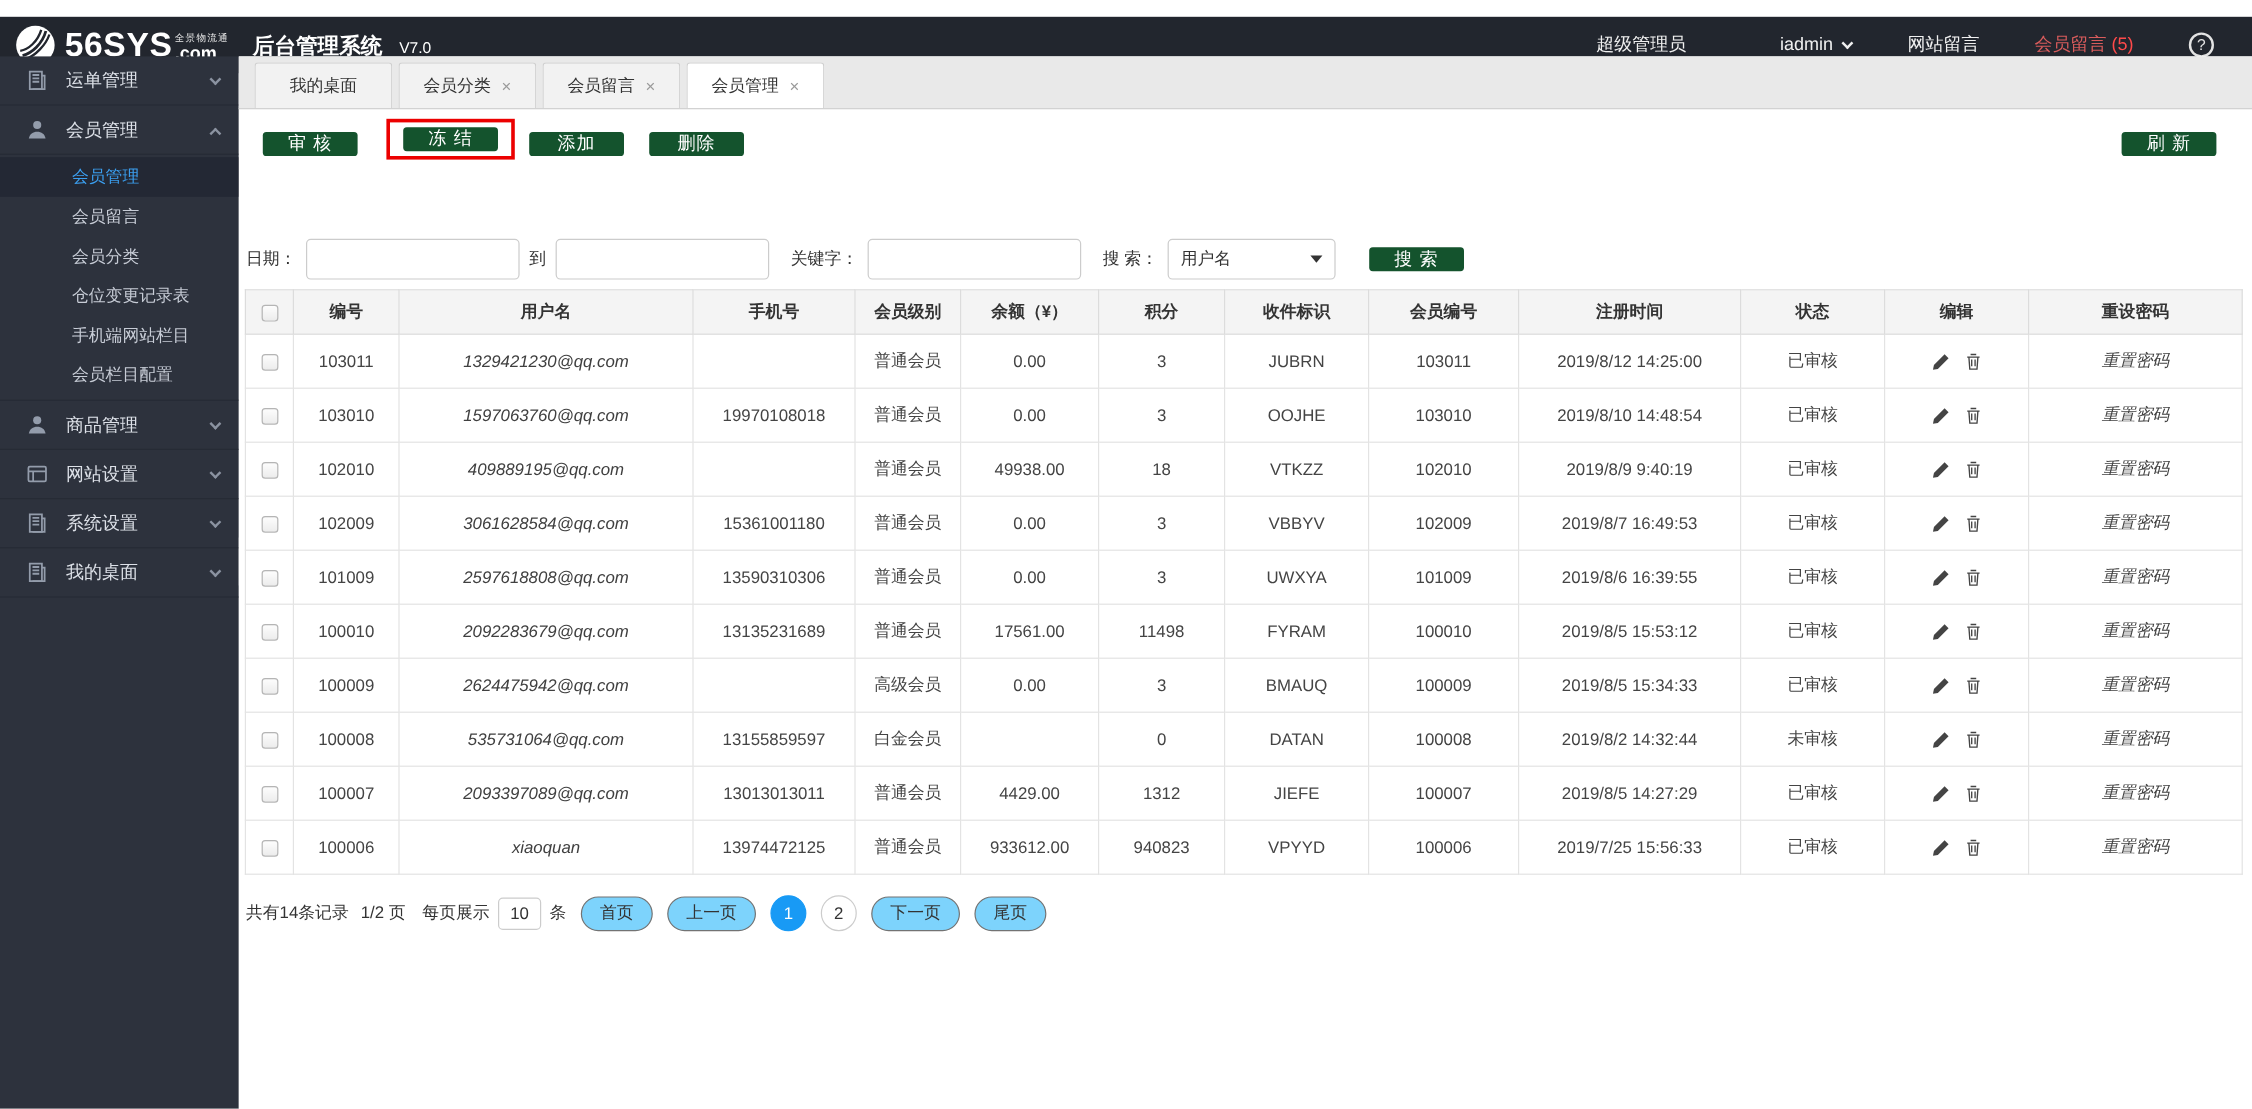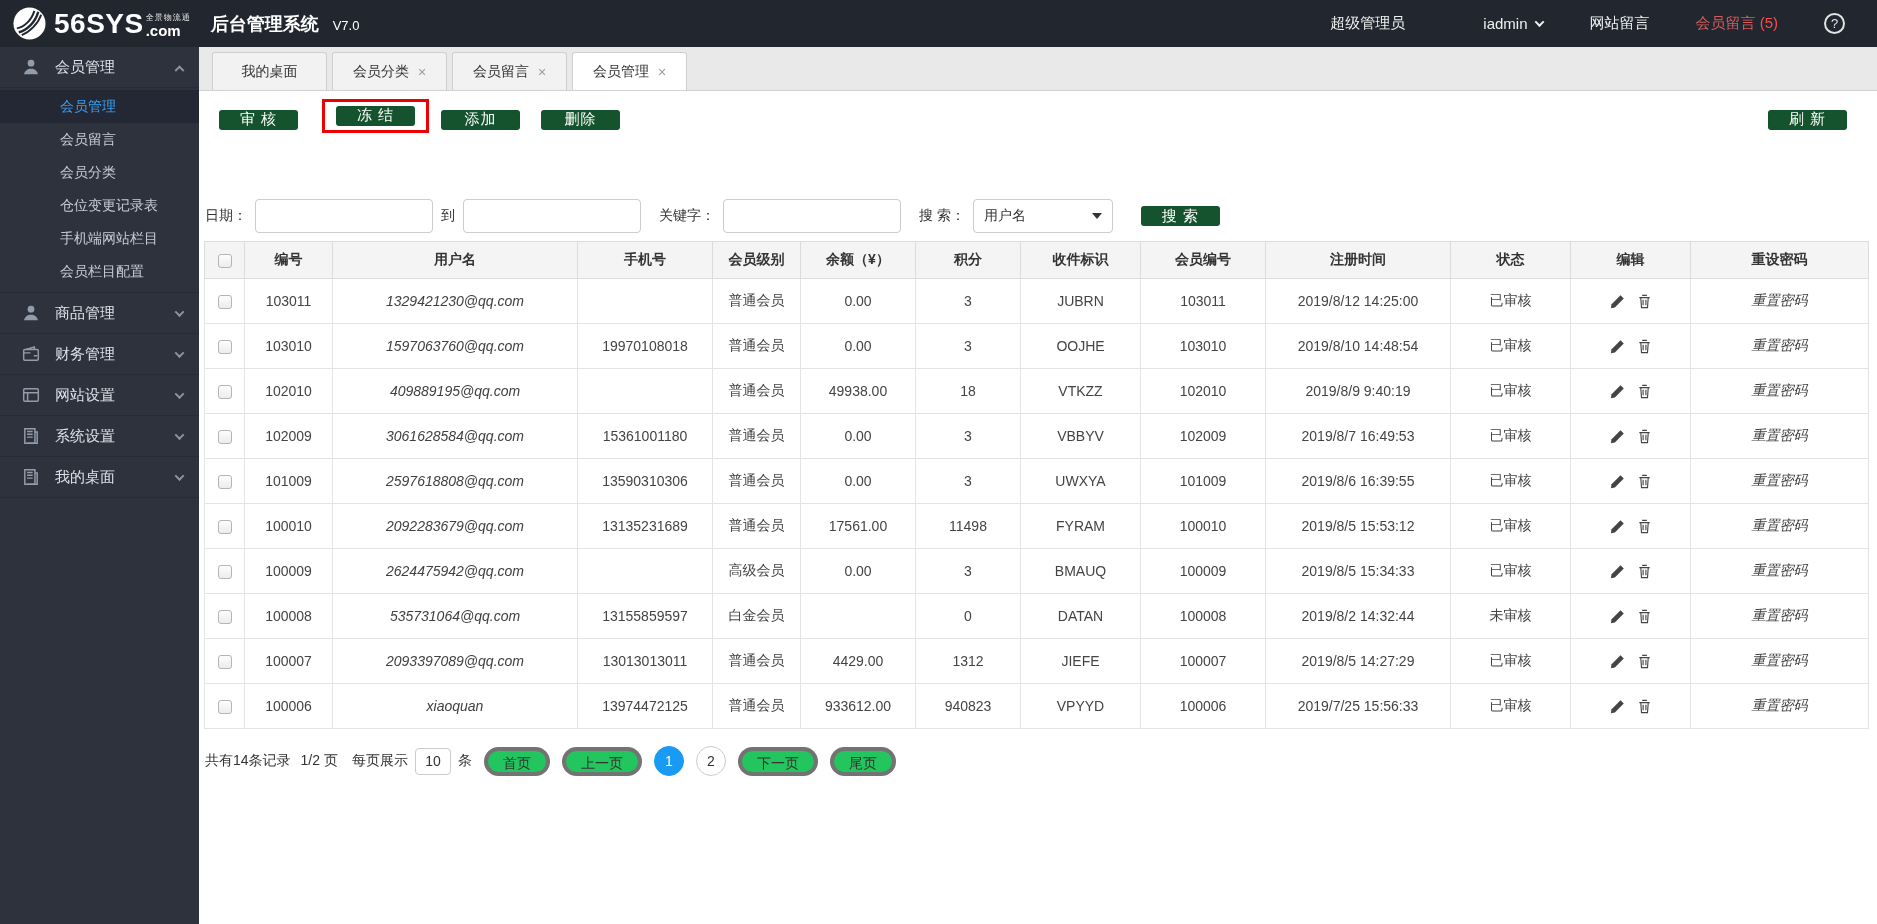--- a/index.html
+++ b/index.html
@@ -1,21 +1,21 @@
 <!DOCTYPE html>
 <html><head>
 <meta charset="utf-8">
 <title>后台管理系统</title>
 <style>
   * { margin:0; padding:0; box-sizing:border-box; }
   html,body { width:1877px; height:924px; }
   body { font-family:"Liberation Sans","DejaVu Sans",sans-serif; background:#fff; position:relative; overflow:hidden; }
 
   
-  .topbar { position:absolute; top:0; left:0; width:1877px; height:47px; background:#22262e;
+  .topbar { position:absolute; top:14px; left:0; width:1877px; height:47px; background:#22262e;
             display:flex; align-items:center; padding:0 32px 0 12px; color:#fff; }
   .logo { display:flex; align-items:center; gap:7px; }
   .logo-mark { width:35px; height:35px; }
   .brand { display:flex; align-items:flex-end; line-height:1; }
   .brand-main { font-size:28px; font-weight:bold; letter-spacing:.5px; }
   .brand-side { display:flex; flex-direction:column; margin-left:2px; line-height:1; }
   .brand-tag { font-size:8px; color:#e8e8e8; letter-spacing:1px; }
   .brand-com { font-size:15px; font-weight:bold; margin-top:1px; }
   .app-title { font-size:18px; font-weight:bold; margin-left:20px; }
   .app-version { font-size:13px; margin-left:14px; margin-top:3px; }
@@ -75,22 +75,22 @@
   .cb { appearance:none; -webkit-appearance:none; width:14px; height:14px; border:1px solid #b5b5b5; border-radius:3px;
         background:linear-gradient(#fdfdfd,#ececec); cursor:pointer; vertical-align:middle; }
   .edit-icons { display:flex; align-items:center; justify-content:center; gap:12px; }
   .icon-btn { width:15px; height:15px; color:#444; cursor:pointer; }
 
   
   .pagination { display:flex; align-items:center; margin:17px 0 0 6px; font-size:14px; color:#333; }
   .pg-text { margin-right:10px; }
   .pp-input { width:36px; height:27px; border:1px solid #ccc; border-radius:4px; text-align:center;
               font-family:inherit; font-size:14px; color:#333; margin:0 7px; }
-  .pg-btn { border:4px solid #737373; border-radius:15px; padding:0 15px; height:29px; line-height:27px;
-            background:#22c55e; font-size:14px; color:#333; margin-left:12px; cursor:pointer; font-family:Liberation Mono, monospace; }
+  .pg-btn { border:1px solid #737373; border-radius:15px; padding:0 15px; height:29px; line-height:27px;
+            background:#7dd3fc; font-size:14px; color:#333; margin-left:12px; cursor:pointer; font-family:Liberation Serif, serif; }
   .pg-num { width:30px; height:30px; border-radius:50%; display:inline-flex; align-items:center; justify-content:center;
             margin-left:12px; cursor:pointer; border:1px solid #ccc; background:#fff; font-size:14px; }
   .pg-num.active { background:#189af5; border-color:#189af5; color:#fff; }
   .red-count { color:#ff4a4a; }
   .msg-red { color:#d95c5c; }
 </style>
 </head>
 <body>
 
 <div class="topbar">
@@ -123,48 +123,48 @@
       <span class="msg-red">会员留言</span>
       <span class="red-count">(5)</span>
     </span>
     <span class="help-circle">?</span>
   </div>
 </div>
 
 <div class="sidebar">
   <div class="nav-item">
     <svg class="nicon" viewBox="0 0 16 16">
+        <path d="M2.5 1.5h9v13h-9z M4.5 4h5 M4.5 6.5h5 M4.5 9h5" fill="none" stroke="currentColor" stroke-width="1.3"></path>
+        <path d="M11.5 4.5h2v10h-9" fill="none" stroke="currentColor" stroke-width="1.3"></path>
+      </svg>
+    <span>运单管理</span>
+    <i class="chev"></i>
+  </div>
+  <div class="nav-item">
+    <svg class="nicon" viewBox="0 0 16 16">
         <circle cx="8" cy="4.6" r="3" fill="currentColor"></circle>
         <path d="M1.8 14.5c.6-3.4 3.1-5 6.2-5s5.6 1.6 6.2 5z" fill="currentColor"></path>
       </svg>
     <span>会员管理</span>
     <i class="chev up"></i>
   </div>
   <div class="submenu">
     <div class="sub-item active">会员管理</div>
     <div class="sub-item">会员留言</div>
     <div class="sub-item">会员分类</div>
     <div class="sub-item">仓位变更记录表</div>
     <div class="sub-item">手机端网站栏目</div>
     <div class="sub-item">会员栏目配置</div>
   </div>
   <div class="nav-item">
     <svg class="nicon" viewBox="0 0 16 16">
         <circle cx="8" cy="4.6" r="3" fill="currentColor"></circle>
         <path d="M1.8 14.5c.6-3.4 3.1-5 6.2-5s5.6 1.6 6.2 5z" fill="currentColor"></path>
       </svg>
     <span>商品管理</span>
-    <i class="chev"></i>
-  </div>
-  <div class="nav-item">
-    <svg class="nicon" viewBox="0 0 16 16">
-        <rect x="1.5" y="4" width="13" height="9.5" rx="1" fill="none" stroke="currentColor" stroke-width="1.3"></rect>
-        <path d="M3.5 4 L11 1.8 V4 M1.5 7h6 M10.5 9.5h3" fill="none" stroke="currentColor" stroke-width="1.3"></path>
-      </svg>
-    <span>财务管理</span>
     <i class="chev"></i>
   </div>
   <div class="nav-item">
     <svg class="nicon" viewBox="0 0 16 16">
         <rect x="1.5" y="2.5" width="13" height="11" rx="1" fill="none" stroke="currentColor" stroke-width="1.3"></rect>
         <path d="M1.5 6h13 M5 6v7.5" fill="none" stroke="currentColor" stroke-width="1.3"></path>
       </svg>
     <span>网站设置</span>
     <i class="chev"></i>
   </div>

